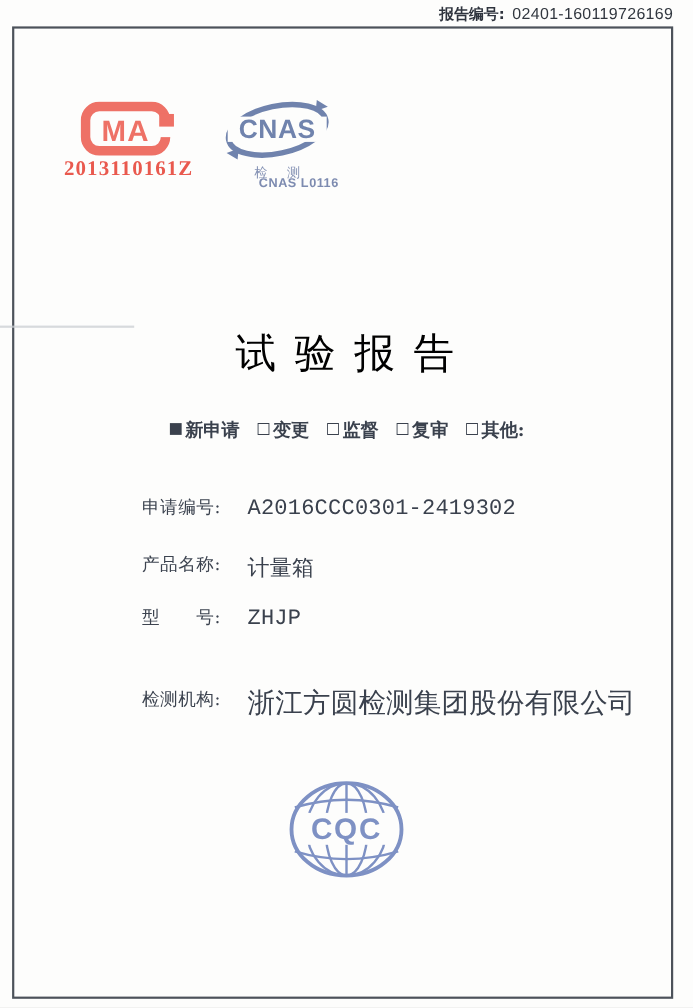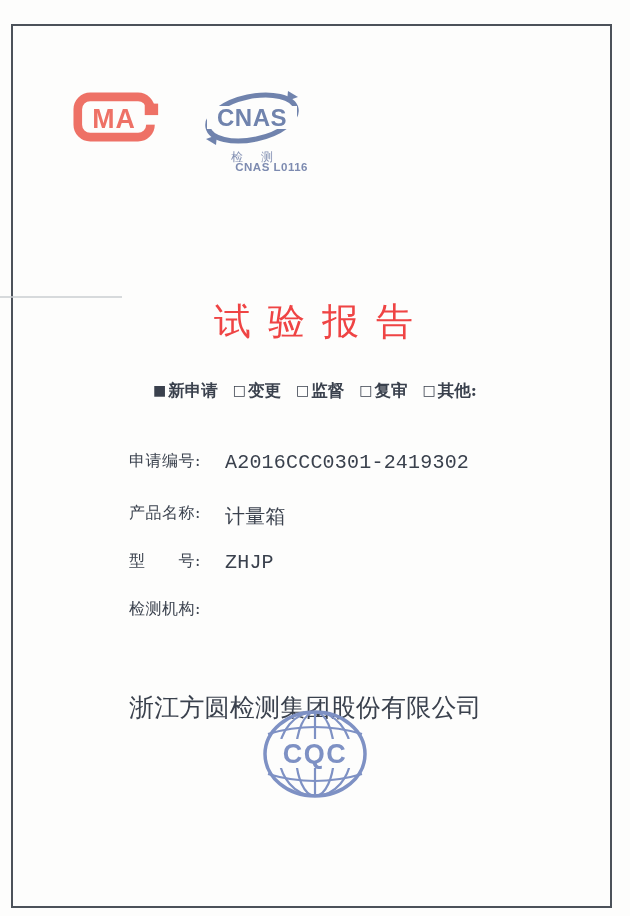--- a/index.html
+++ b/index.html
@@ -59,21 +59,21 @@
   .title{
     position:absolute;left:0;top:206px;width:100%;margin:0;
     text-align:center;font-weight:500;
     font-size:42px;letter-spacing:9px;padding-left:6px;
     color:#4c535f;box-sizing:border-box;
   }
   .subtitle{
     position:absolute;left:0;top:297px;width:100%;margin:0;
     text-align:center;font-weight:500;
     font-size:37px;letter-spacing:17px;padding-left:14px;
-    color:#ef4444;box-sizing:border-box;
+    color:#000000;box-sizing:border-box;
   }
   
   .checks{
     position:absolute;left:0;top:380px;width:100%;
     display:flex;justify-content:center;gap:15px;
     font-size:16.5px;font-weight:600;color:#3a414d;
   }
   .check-item{display:flex;align-items:center;gap:2px;white-space:nowrap;}
   .check-item .glyph{
     font-family:"DejaVu Sans", sans-serif;font-size:14px;
@@ -89,41 +89,46 @@
     font-size:16px;letter-spacing:.5px;color:#3c434f;
   }
   .fvalue{
     font-family:Liberation Mono, monospace;
     font-size:20px;letter-spacing:.2px;color:#3a414d;
   }
   .fvalue .line{line-height:29px;}
   .f-row1{top:451px;}
   .f-row2{top:503px;}
   .f-row3{top:551px;}
-  .f-row4{top:599px;flex-direction:column;}
+  .f-row4{top:626px;}
   .f-row4 .fvalue{font-size:25px;}
   
   .cqc-logo{position:absolute;left:262px;top:708px;}
   svg text{font-family:"Liberation Sans", sans-serif;}
 </style>
 </head>
 <body>
 
 <div class="page">
 
+  <div class="report-no">
+    <span class="lbl">报告编号:</span>
+    <span class="val">02401-160119726169</span>
+  </div>
 
   <div class="frame"></div>
   <div class="artifact"></div>
 
   <svg class="cma-logo" width="88" height="50" viewBox="0 0 92 52">
     <rect x="5" y="5" width="76" height="42" rx="13" fill="none" stroke="#ee7166" stroke-width="9"></rect>
     <rect x="72" y="19" width="20" height="15" fill="#fdfdfc"></rect>
     <rect x="75" y="12" width="14" height="12" fill="#ee7166"></rect>
     <text x="43" y="38" text-anchor="middle" font-size="28" font-weight="800" letter-spacing="1" fill="#ee7166">MA</text>
   </svg>
+  <div class="cma-num">2013110161Z</div>
 
   <svg class="cnas-logo" width="100" height="64" viewBox="0 0 100 64">
     <g transform="rotate(-12 50 32)">
       <ellipse cx="50" cy="32" rx="45" ry="21.5" fill="none" stroke="#7083ad" stroke-width="5"></ellipse>
     </g>
     <path d="M86 5 L96 11 L85 15 Z" fill="#7083ad"></path>
     <path d="M14 59 L4 53 L15 49 Z" fill="#7083ad"></path>
     <rect x="5" y="20" width="90" height="23" fill="#fdfdfc"></rect>
     <text x="50" y="39.5" text-anchor="middle" font-size="24" font-weight="700" letter-spacing="0.5" fill="#7083ad">CNAS</text>
   </svg>

